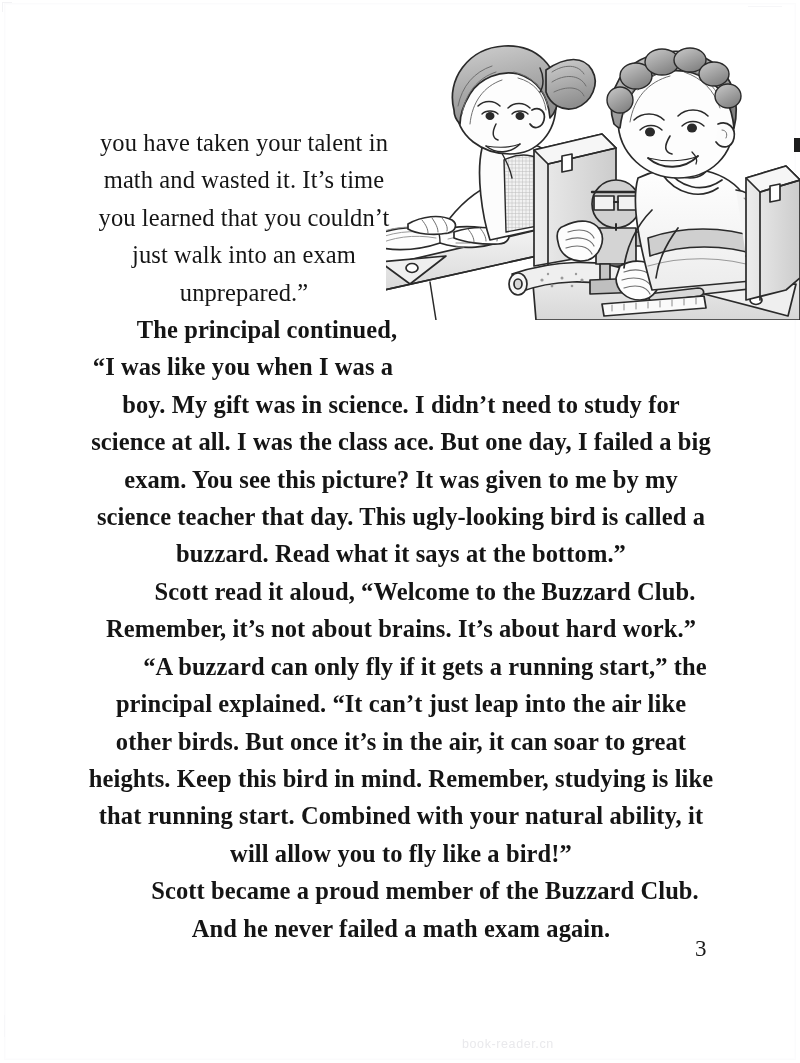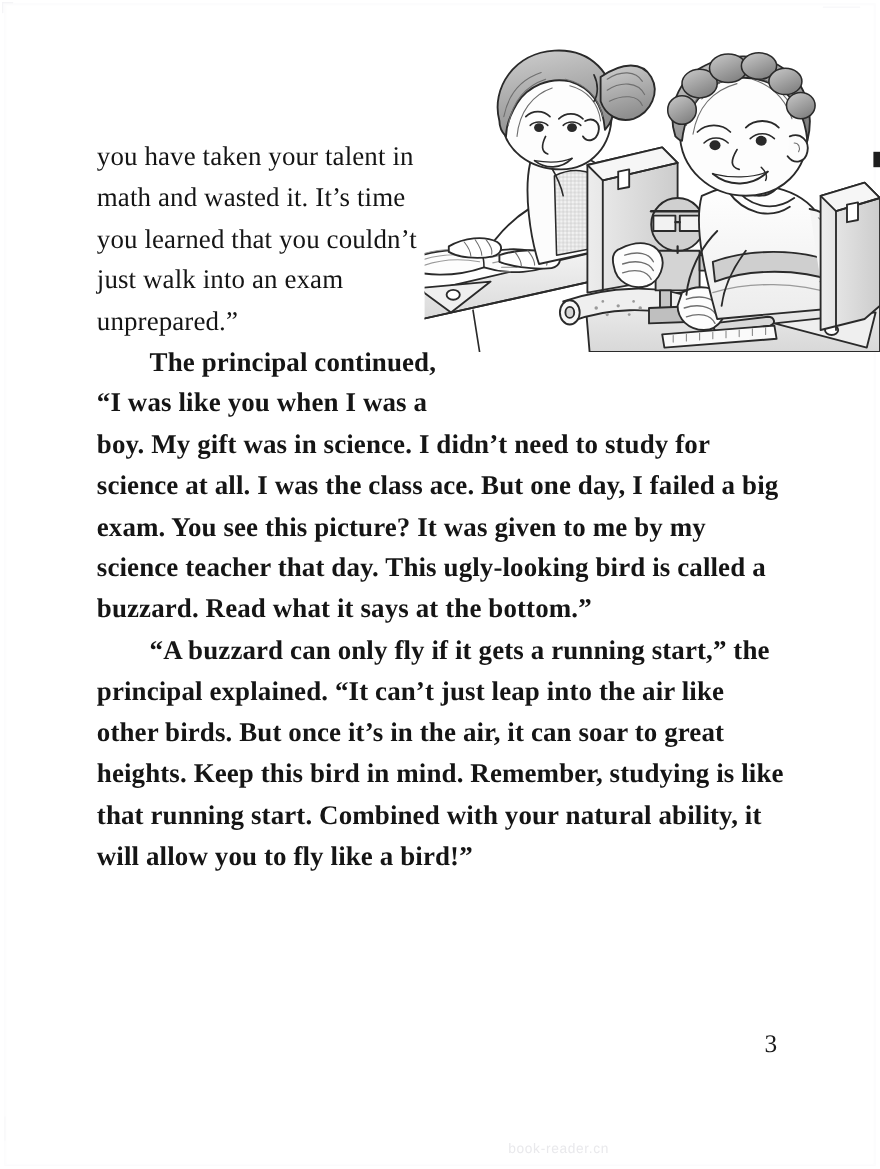--- a/index.html
+++ b/index.html
@@ -56,21 +56,21 @@
     left: 88px;
     top: 124px;
     width: 626px;
   }
 
   p.para {
     margin: 0;
     font-size: 24.5px;
     line-height: 37.4px;
     letter-spacing: .1px;
-    text-align: left;
+    text-align: center;
     color: #151515;
   }
   p.para.indent { text-indent: 48px; font-weight: bold; }
 
   
   p.para.narrow { width: 312px; }
   
   p.para.step {
     width: 626px;
   }
@@ -347,22 +347,24 @@
 
   <div class="body-text">
 
     <p class="para narrow">you have taken your talent in math and wasted it. It’s time you learned that you couldn’t just walk into an exam unprepared.”</p>
 
     <p class="para step indent">
       <span class="float-gutter"></span>
       <span>The principal continued, “I was like you when I was a boy. My gift was in science. I didn’t need to study for science at all. I was the class ace. But one day, I failed a big exam. You see this picture? It was given to me by my science teacher that day. This ugly-looking bird is called a buzzard. Read what it says at the bottom.”</span>
     </p>
 
+    <p class="para indent">Scott read it aloud, “Welcome to the Buzzard Club. Remember, it’s not about brains. It’s about hard work.”</p>
 
     <p class="para indent">“A buzzard can only fly if it gets a running start,” the principal explained. “It can’t just leap into the air like other birds. But once it’s in the air, it can soar to great heights. Keep this bird in mind. Remember, studying is like that running start. Combined with your natural ability, it will allow you to fly like a bird!”</p>
 
+    <p class="para indent">Scott became a proud member of the Buzzard Club. And he never failed a math exam again.</p>
   </div>
 
   <div class="page-number">3</div>
 
   <div class="watermark">book-reader.cn</div>
 
 </div>
 
 </body></html>

